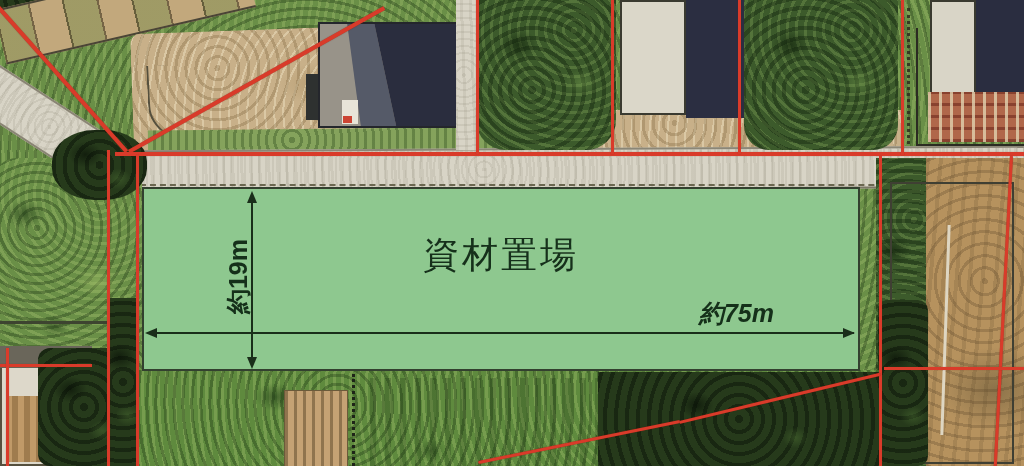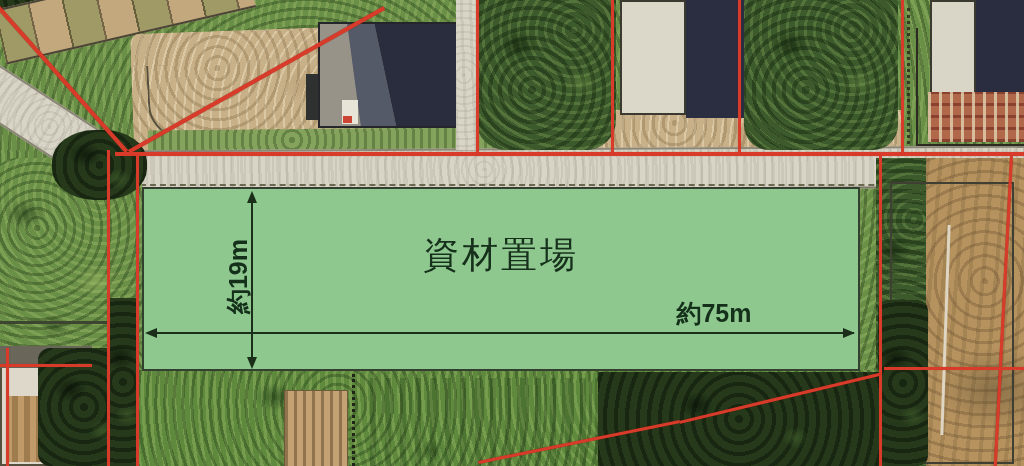--- a/index.html
+++ b/index.html
@@ -137,16 +137,16 @@
     <div class="ov-title">資材置場</div>
 
     <div class="dim-line" style="left:107px;top:8px;width:2px;height:166px;"></div>
     <div class="arr arr-up" style="left:103px;top:2px;"></div>
     <div class="arr arr-down" style="left:103px;top:168px;"></div>
     <div class="dim-label" style="left:39px;top:75px;width:110px;text-align:center;transform:rotate(-90deg);">約19m</div>
 
     <div class="dim-line" style="left:8px;top:143px;width:702px;height:2px;"></div>
     <div class="arr arr-left" style="left:1px;top:139px;"></div>
     <div class="arr arr-right" style="left:699px;top:139px;"></div>
-    <div class="dim-label" style="left:510px;top:112px;width:120px;text-align:center;">約75m</div>
+    <div class="dim-label" style="left:510px;top:112px;width:120px;text-align:right;font-style:italic;">約75m</div>
   </div>
 
 </div>
 
 </body></html>

